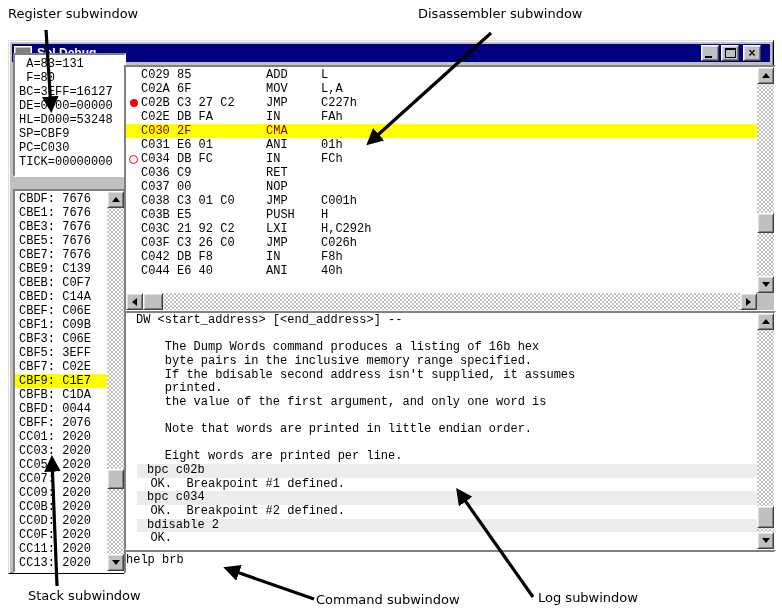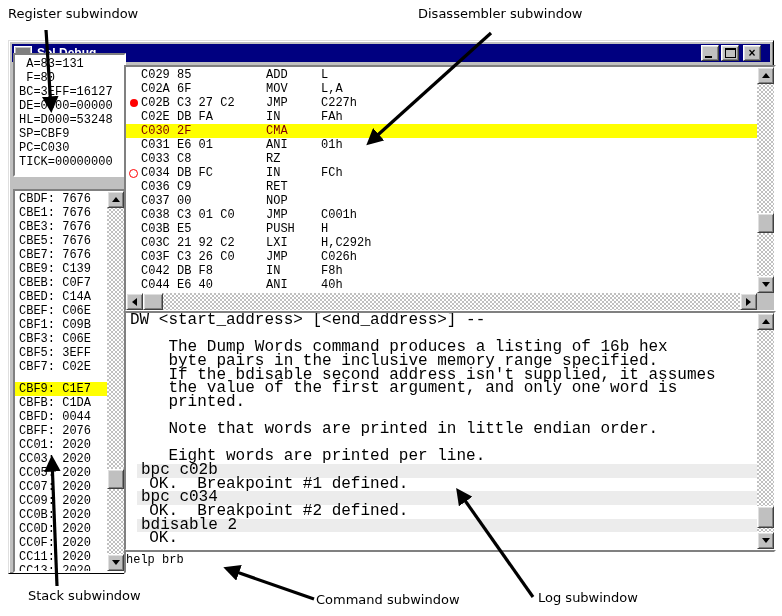--- a/index.html
+++ b/index.html
@@ -60,36 +60,36 @@
   .tri-left{width:0;height:0;border-top:4px solid transparent;border-bottom:4px solid transparent;border-right:5px solid #000;}
   .tri-right{width:0;height:0;border-top:4px solid transparent;border-bottom:4px solid transparent;border-left:5px solid #000;}
 
   
   #register-lines{padding:2px 0 0 4px;}
   .reg-line{height:14px;line-height:14px;font-size:12px;white-space:pre;}
 
   
   #stack-rows{position:absolute;left:0;top:1px;right:17px;}
   .stack-row{height:14px;line-height:14px;font-size:12px;white-space:pre;padding-left:4px;}
-  .stack-row.hl{background:#ffff00;margin-top:8px;}
+  .stack-row.hl{background:#ffff00;}
 
   
   #disasm-rows{position:absolute;left:0;top:1px;right:17px;}
   .dz-row{height:14px;line-height:14px;font-size:12px;white-space:pre;display:flex;}
   .dz-row.hl{background:#ffff00;color:#800000;}
   .dz-bp{width:15px;display:flex;align-items:center;justify-content:center;flex:none;}
   .bp-filled{width:8px;height:8px;border-radius:50%;background:#ff0000;}
   .bp-open{width:7px;height:7px;border-radius:50%;border:1px solid #ff0000;background:#fff;}
   .dz-addr{width:125px;flex:none;}
   .dz-mn{width:55px;flex:none;}
   .dz-op{flex:1;}
 
   
   #log-lines{position:absolute;left:0;top:1px;right:17px;}
-  .log-line{height:13.65px;line-height:13.65px;font-size:16px;white-space:pre;padding-left:4px;}
+  .log-line{height:13.65px;line-height:13.65px;font-size:12px;white-space:pre;padding-left:10px;}
   .log-line.band{background:#ececec;margin-left:11px;}
 
   
   #command-input{height:100%;font-size:12px;line-height:16px;white-space:pre;}
 
   .corner{position:absolute;right:0;bottom:0;width:17px;height:17px;background:#c0c0c0;}
 </style>
 </head>
 <body>
 
@@ -173,21 +173,20 @@
   </div>
 
   <div class="panel mono" id="disasm-panel">
     <div id="disasm-rows">
         <div class="dz-row"><div class="dz-bp"></div><div class="dz-addr">C029 85</div><div class="dz-mn">ADD</div><div class="dz-op">L</div></div>
         <div class="dz-row"><div class="dz-bp"></div><div class="dz-addr">C02A 6F</div><div class="dz-mn">MOV</div><div class="dz-op">L,A</div></div>
         <div class="dz-row"><div class="dz-bp"><span class="bp-filled"></span></div><div class="dz-addr">C02B C3 27 C2</div><div class="dz-mn">JMP</div><div class="dz-op">C227h</div></div>
         <div class="dz-row"><div class="dz-bp"></div><div class="dz-addr">C02E DB FA</div><div class="dz-mn">IN</div><div class="dz-op">FAh</div></div>
         <div class="dz-row hl"><div class="dz-bp"></div><div class="dz-addr">C030 2F</div><div class="dz-mn">CMA</div><div class="dz-op"></div></div>
         <div class="dz-row"><div class="dz-bp"></div><div class="dz-addr">C031 E6 01</div><div class="dz-mn">ANI</div><div class="dz-op">01h</div></div>
-        <div class="dz-row"><div class="dz-bp"></div><div class="dz-addr">C033 C8</div><div class="dz-mn">RZ</div><div class="dz-op"></div></div>
         <div class="dz-row"><div class="dz-bp"><span class="bp-open"></span></div><div class="dz-addr">C034 DB FC</div><div class="dz-mn">IN</div><div class="dz-op">FCh</div></div>
         <div class="dz-row"><div class="dz-bp"></div><div class="dz-addr">C036 C9</div><div class="dz-mn">RET</div><div class="dz-op"></div></div>
         <div class="dz-row"><div class="dz-bp"></div><div class="dz-addr">C037 00</div><div class="dz-mn">NOP</div><div class="dz-op"></div></div>
         <div class="dz-row"><div class="dz-bp"></div><div class="dz-addr">C038 C3 01 C0</div><div class="dz-mn">JMP</div><div class="dz-op">C001h</div></div>
         <div class="dz-row"><div class="dz-bp"></div><div class="dz-addr">C03B E5</div><div class="dz-mn">PUSH</div><div class="dz-op">H</div></div>
         <div class="dz-row"><div class="dz-bp"></div><div class="dz-addr">C03C 21 92 C2</div><div class="dz-mn">LXI</div><div class="dz-op">H,C292h</div></div>
         <div class="dz-row"><div class="dz-bp"></div><div class="dz-addr">C03F C3 26 C0</div><div class="dz-mn">JMP</div><div class="dz-op">C026h</div></div>
         <div class="dz-row"><div class="dz-bp"></div><div class="dz-addr">C042 DB F8</div><div class="dz-mn">IN</div><div class="dz-op">F8h</div></div>
         <div class="dz-row"><div class="dz-bp"></div><div class="dz-addr">C044 E6 40</div><div class="dz-mn">ANI</div><div class="dz-op">40h</div></div>
       </div>
@@ -212,22 +211,22 @@
     <div class="corner"></div>
   </div>
 
   <div class="panel mono" id="log-panel">
     <div id="log-lines">
         <div class="log-line">DW &lt;start_address&gt; [&lt;end_address&gt;] --</div>
         <div class="log-line"></div>
         <div class="log-line">    The Dump Words command produces a listing of 16b hex</div>
         <div class="log-line">    byte pairs in the inclusive memory range specified.</div>
         <div class="log-line">    If the bdisable second address isn't supplied, it assumes</div>
+        <div class="log-line">    printed.</div>
         <div class="log-line">    the value of the first argument, and only one word is</div>
-        <div class="log-line">    printed.</div>
         <div class="log-line"></div>
         <div class="log-line">    Note that words are printed in little endian order.</div>
         <div class="log-line"></div>
         <div class="log-line">    Eight words are printed per line.</div>
         <div class="log-line band">bpc c02b</div>
         <div class="log-line">  OK.  Breakpoint #1 defined.</div>
         <div class="log-line band">bpc c034</div>
         <div class="log-line">  OK.  Breakpoint #2 defined.</div>
         <div class="log-line band">bdisable 2</div>
         <div class="log-line">  OK.</div>

